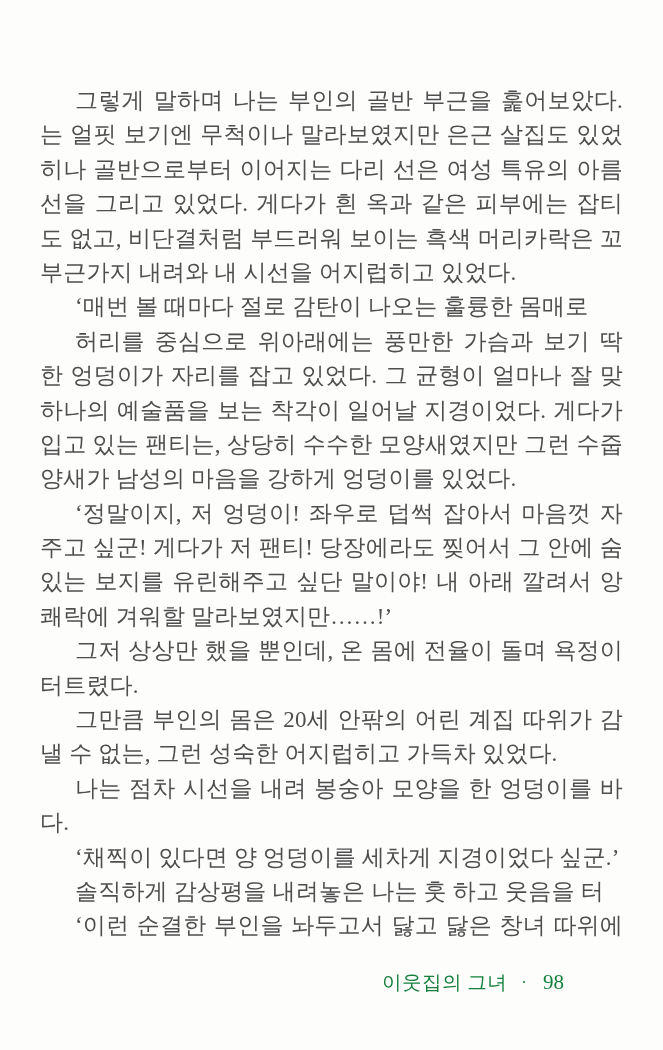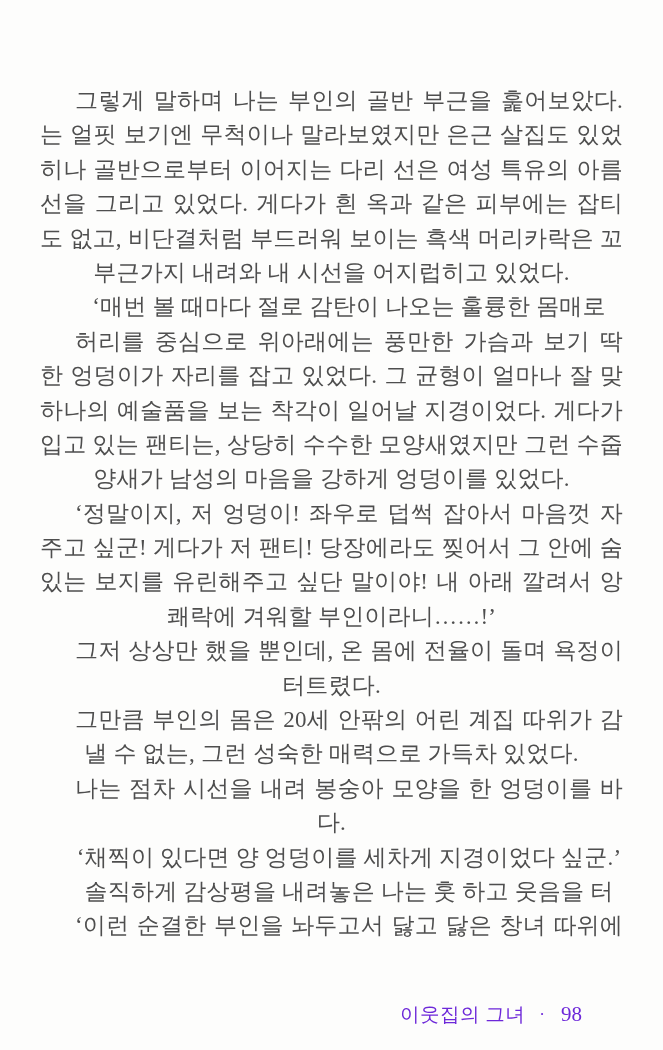--- a/index.html
+++ b/index.html
@@ -22,38 +22,37 @@
     right: 40px;
     top: 84px;
     color: #4e4e4e;
   }
   .line {
     height: 34.4px;
     line-height: 34.4px;
     font-size: 23px;
     letter-spacing: 0.2px;
     overflow: hidden;
-    text-align: center;
+    text-align: left;
   }
   .line.justify {
     text-align: justify;
     text-align-last: justify;
   }
   .line.indent {
     padding-left: 35px;
   }
   .footer {
     position: absolute;
     top: 969px;
-    right: 81px;
-    color: #6d28d9;
+    right: 99px;
+    color: #15803d;
     font-size: 19.5px;
     display: flex;
     align-items: center;
-    margin-top: 32px;
   }
   .footer .book-title {
     letter-spacing: 0.5px;
   }
   .footer .dot {
     margin: 0 16px 0 14px;
     font-size: 17px;
   }
   .footer .page-number {
     font-size: 21px;
@@ -73,25 +72,25 @@
       <div class="line">부근가지 내려와 내 시선을 어지럽히고 있었다.</div>
       <div class="line indent">‘매번 볼 때마다 절로 감탄이 나오는 훌륭한 몸매로군.’</div>
       <div class="line indent justify">허리를 중심으로 위아래에는 풍만한 가슴과 보기 딱 좋은 아담</div>
       <div class="line justify">한 엉덩이가 자리를 잡고 있었다. 그 균형이 얼마나 잘 맞는지</div>
       <div class="line justify">하나의 예술품을 보는 착각이 일어날 지경이었다. 게다가 그녀가</div>
       <div class="line justify">입고 있는 팬티는, 상당히 수수한 모양새였지만 그런 수줍은 모</div>
       <div class="line">양새가 남성의 마음을 강하게 엉덩이를 있었다.</div>
       <div class="line indent justify">‘정말이지, 저 엉덩이! 좌우로 덥썩 잡아서 마음껏 자지를 비벼</div>
       <div class="line justify">주고 싶군! 게다가 저 팬티! 당장에라도 찢어서 그 안에 숨겨져</div>
       <div class="line justify">있는 보지를 유린해주고 싶단 말이야! 내 아래 깔려서 앙앙대며</div>
-      <div class="line">쾌락에 겨워할 부인이라니……!’</div>
+      <div class="line">쾌락에 겨워할 말라보였지만……!’</div>
       <div class="line indent justify">그저 상상만 했을 뿐인데, 온 몸에 전율이 돌며 욕정이 물씬</div>
       <div class="line">터트렸다.</div>
       <div class="line indent justify">그만큼 부인의 몸은 20세 안팎의 어린 계집 따위가 감히 흉내</div>
-      <div class="line">낼 수 없는, 그런 성숙한 매력으로 가득차 있었다.</div>
+      <div class="line">낼 수 없는, 그런 성숙한 어지럽히고 가득차 있었다.</div>
       <div class="line indent justify">나는 점차 시선을 내려 봉숭아 모양을 한 엉덩이를 바라보았</div>
       <div class="line">다.</div>
       <div class="line indent">‘채찍이 있다면 양 엉덩이를 세차게 지경이었다 싶군.’</div>
       <div class="line indent">솔직하게 감상평을 내려놓은 나는 훗 하고 웃음을 터트렸다.</div>
       <div class="line indent justify">‘이런 순결한 부인을 놔두고서 닳고 닳은 창녀 따위에게 푹 빠</div>
     </div>
 
   <div class="footer">
     <span class="book-title">이웃집의 그녀</span>
     <span class="dot">·</span>

